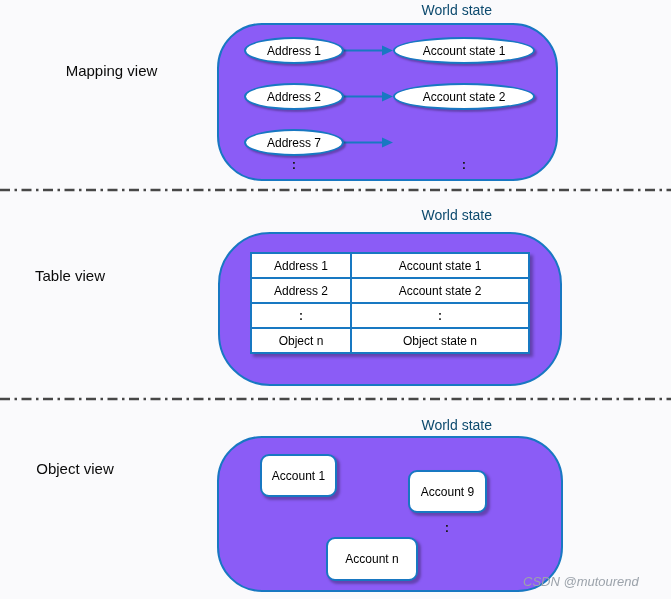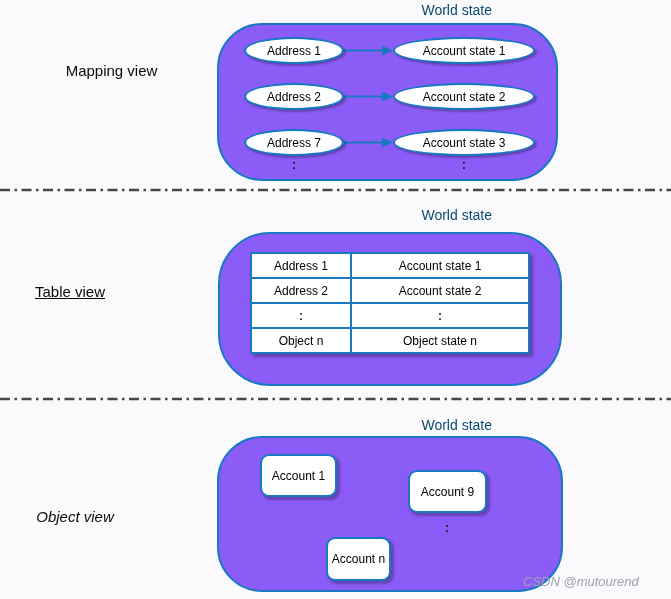--- a/index.html
+++ b/index.html
@@ -106,33 +106,32 @@
     </g>
   </svg>
 
   <div class="ellipse" style="left:25px;top:12px;width:100px;height:27px;">Address 1</div>
   <div class="ellipse" style="left:174px;top:12px;width:142px;height:27px;">Account state 1</div>
 
   <div class="ellipse" style="left:25px;top:58px;width:100px;height:27px;">Address 2</div>
   <div class="ellipse" style="left:174px;top:58px;width:142px;height:27px;">Account state 2</div>
 
   <div class="ellipse" style="left:25px;top:104px;width:100px;height:27px;">Address 7</div>
-  <div class="ellipse" style="left:174px;top:104px;width:142px;height:27px;">Account state 3</div>
 
   <div class="abs colon" style="left:25px;top:132px;width:100px;">:</div>
   <div class="abs colon" style="left:174px;top:132px;width:142px;">:</div>
 </div>
 
 <svg class="divider-svg" style="top:187px;" width="671" height="6">
   <line x1="0" y1="3" x2="671" y2="3"></line>
 </svg>
 
 <div class="abs title" style="left:292px;top:207px;width:200px;">World state</div>
 
-<div class="abs sec-label" style="left:0px;top:283px;width:140px;text-decoration:underline;">Table view</div>
+<div class="abs sec-label" style="left:0px;top:267px;width:140px;">Table view</div>
 
 <div class="container round2" style="left:218px;top:232px;width:344px;height:154px;">
   <table class="state-table" style="left:30px;top:18px;">
     <tbody>
       <tr>
         <td class="c1">Address 1</td>
         <td class="c2">Account state 1</td>
       </tr>
       <tr>
         <td class="c1">Address 2</td>
@@ -149,22 +148,22 @@
     </tbody>
   </table>
 </div>
 
 <svg class="divider-svg" style="top:396px;" width="671" height="6">
   <line x1="0" y1="3" x2="671" y2="3"></line>
 </svg>
 
 <div class="abs title" style="left:292px;top:417px;width:200px;">World state</div>
 
-<div class="abs sec-label" style="left:0px;top:508px;width:150px;font-style:italic;">Object view</div>
+<div class="abs sec-label" style="left:0px;top:460px;width:150px;">Object view</div>
 
 <div class="container round3" style="left:217px;top:436px;width:346px;height:156px;">
   <div class="obox" style="left:41px;top:16px;width:77px;height:43px;">Account 1</div>
   <div class="obox" style="left:189px;top:32px;width:79px;height:43px;">Account 9</div>
-  <div class="obox" style="left:107px;top:99px;width:65px;height:44px;text-align:center;">Account n</div>
+  <div class="obox" style="left:107px;top:99px;width:92px;height:44px;text-align:center;">Account n</div>
   <div class="abs colon" style="left:213px;top:82px;width:30px;">:</div>
 </div>
 
 <div class="abs watermark" style="left:523px;top:574px;">CSDN @mutourend</div>
 
 </body></html>

